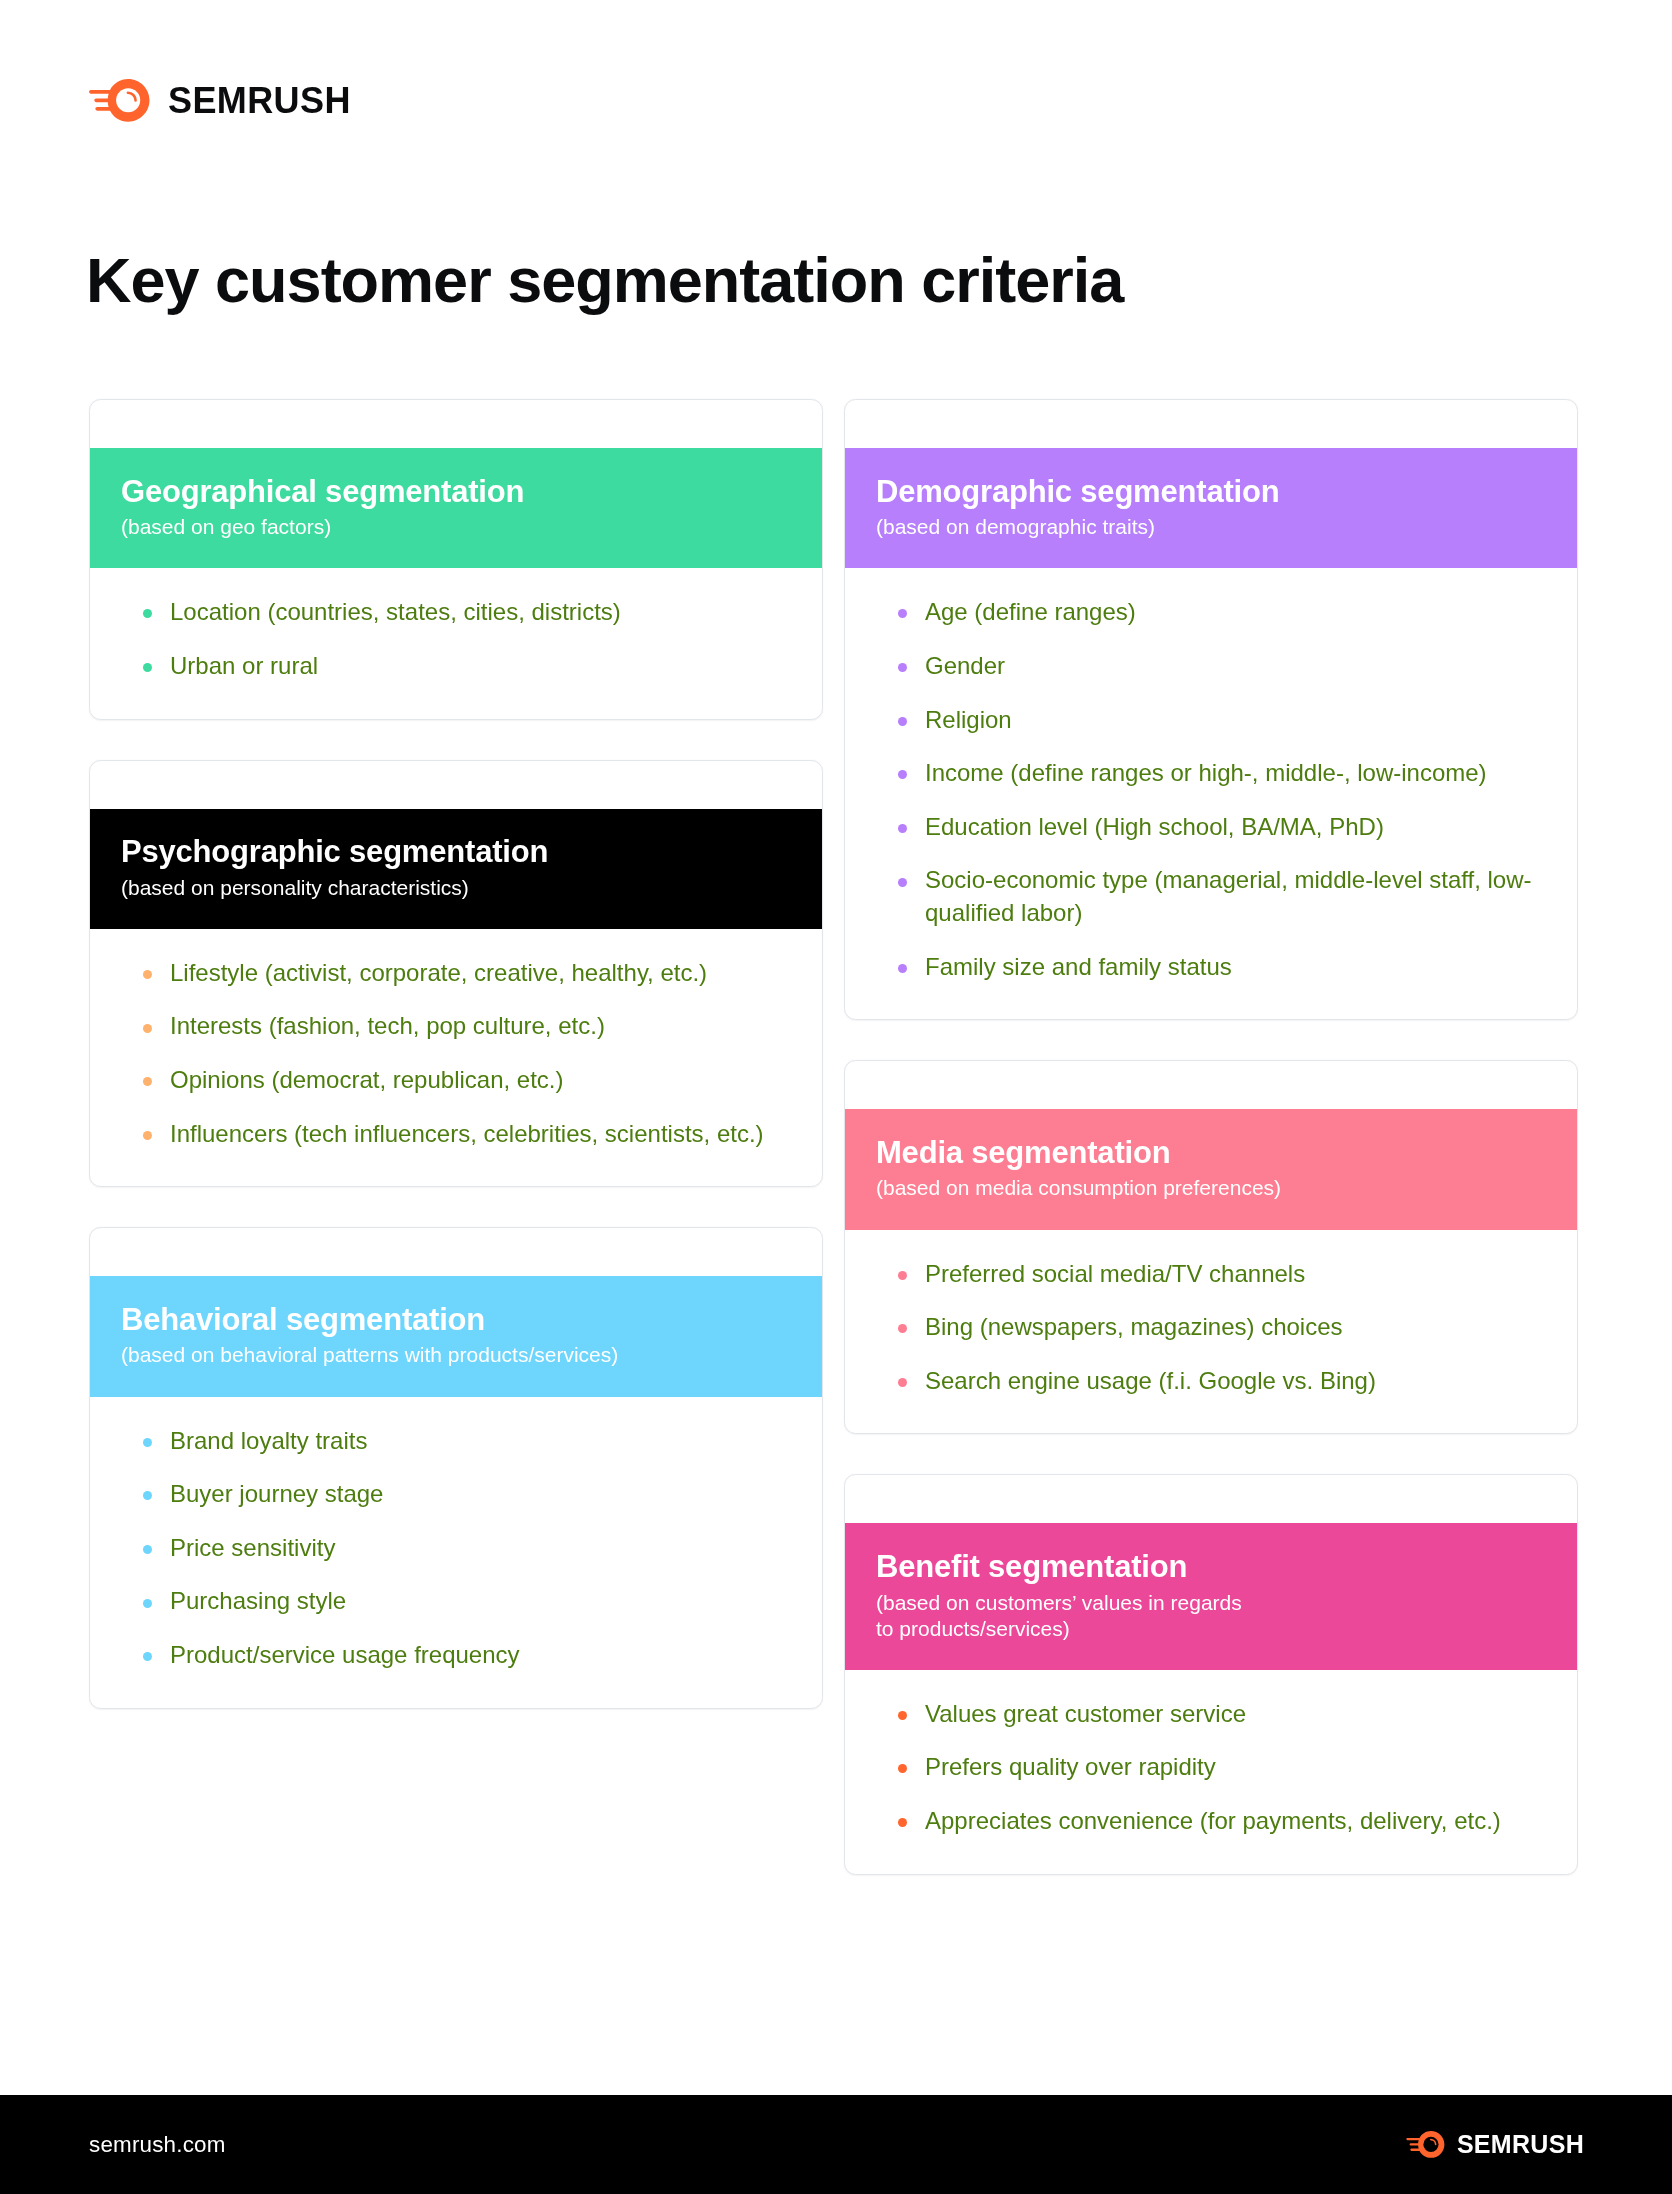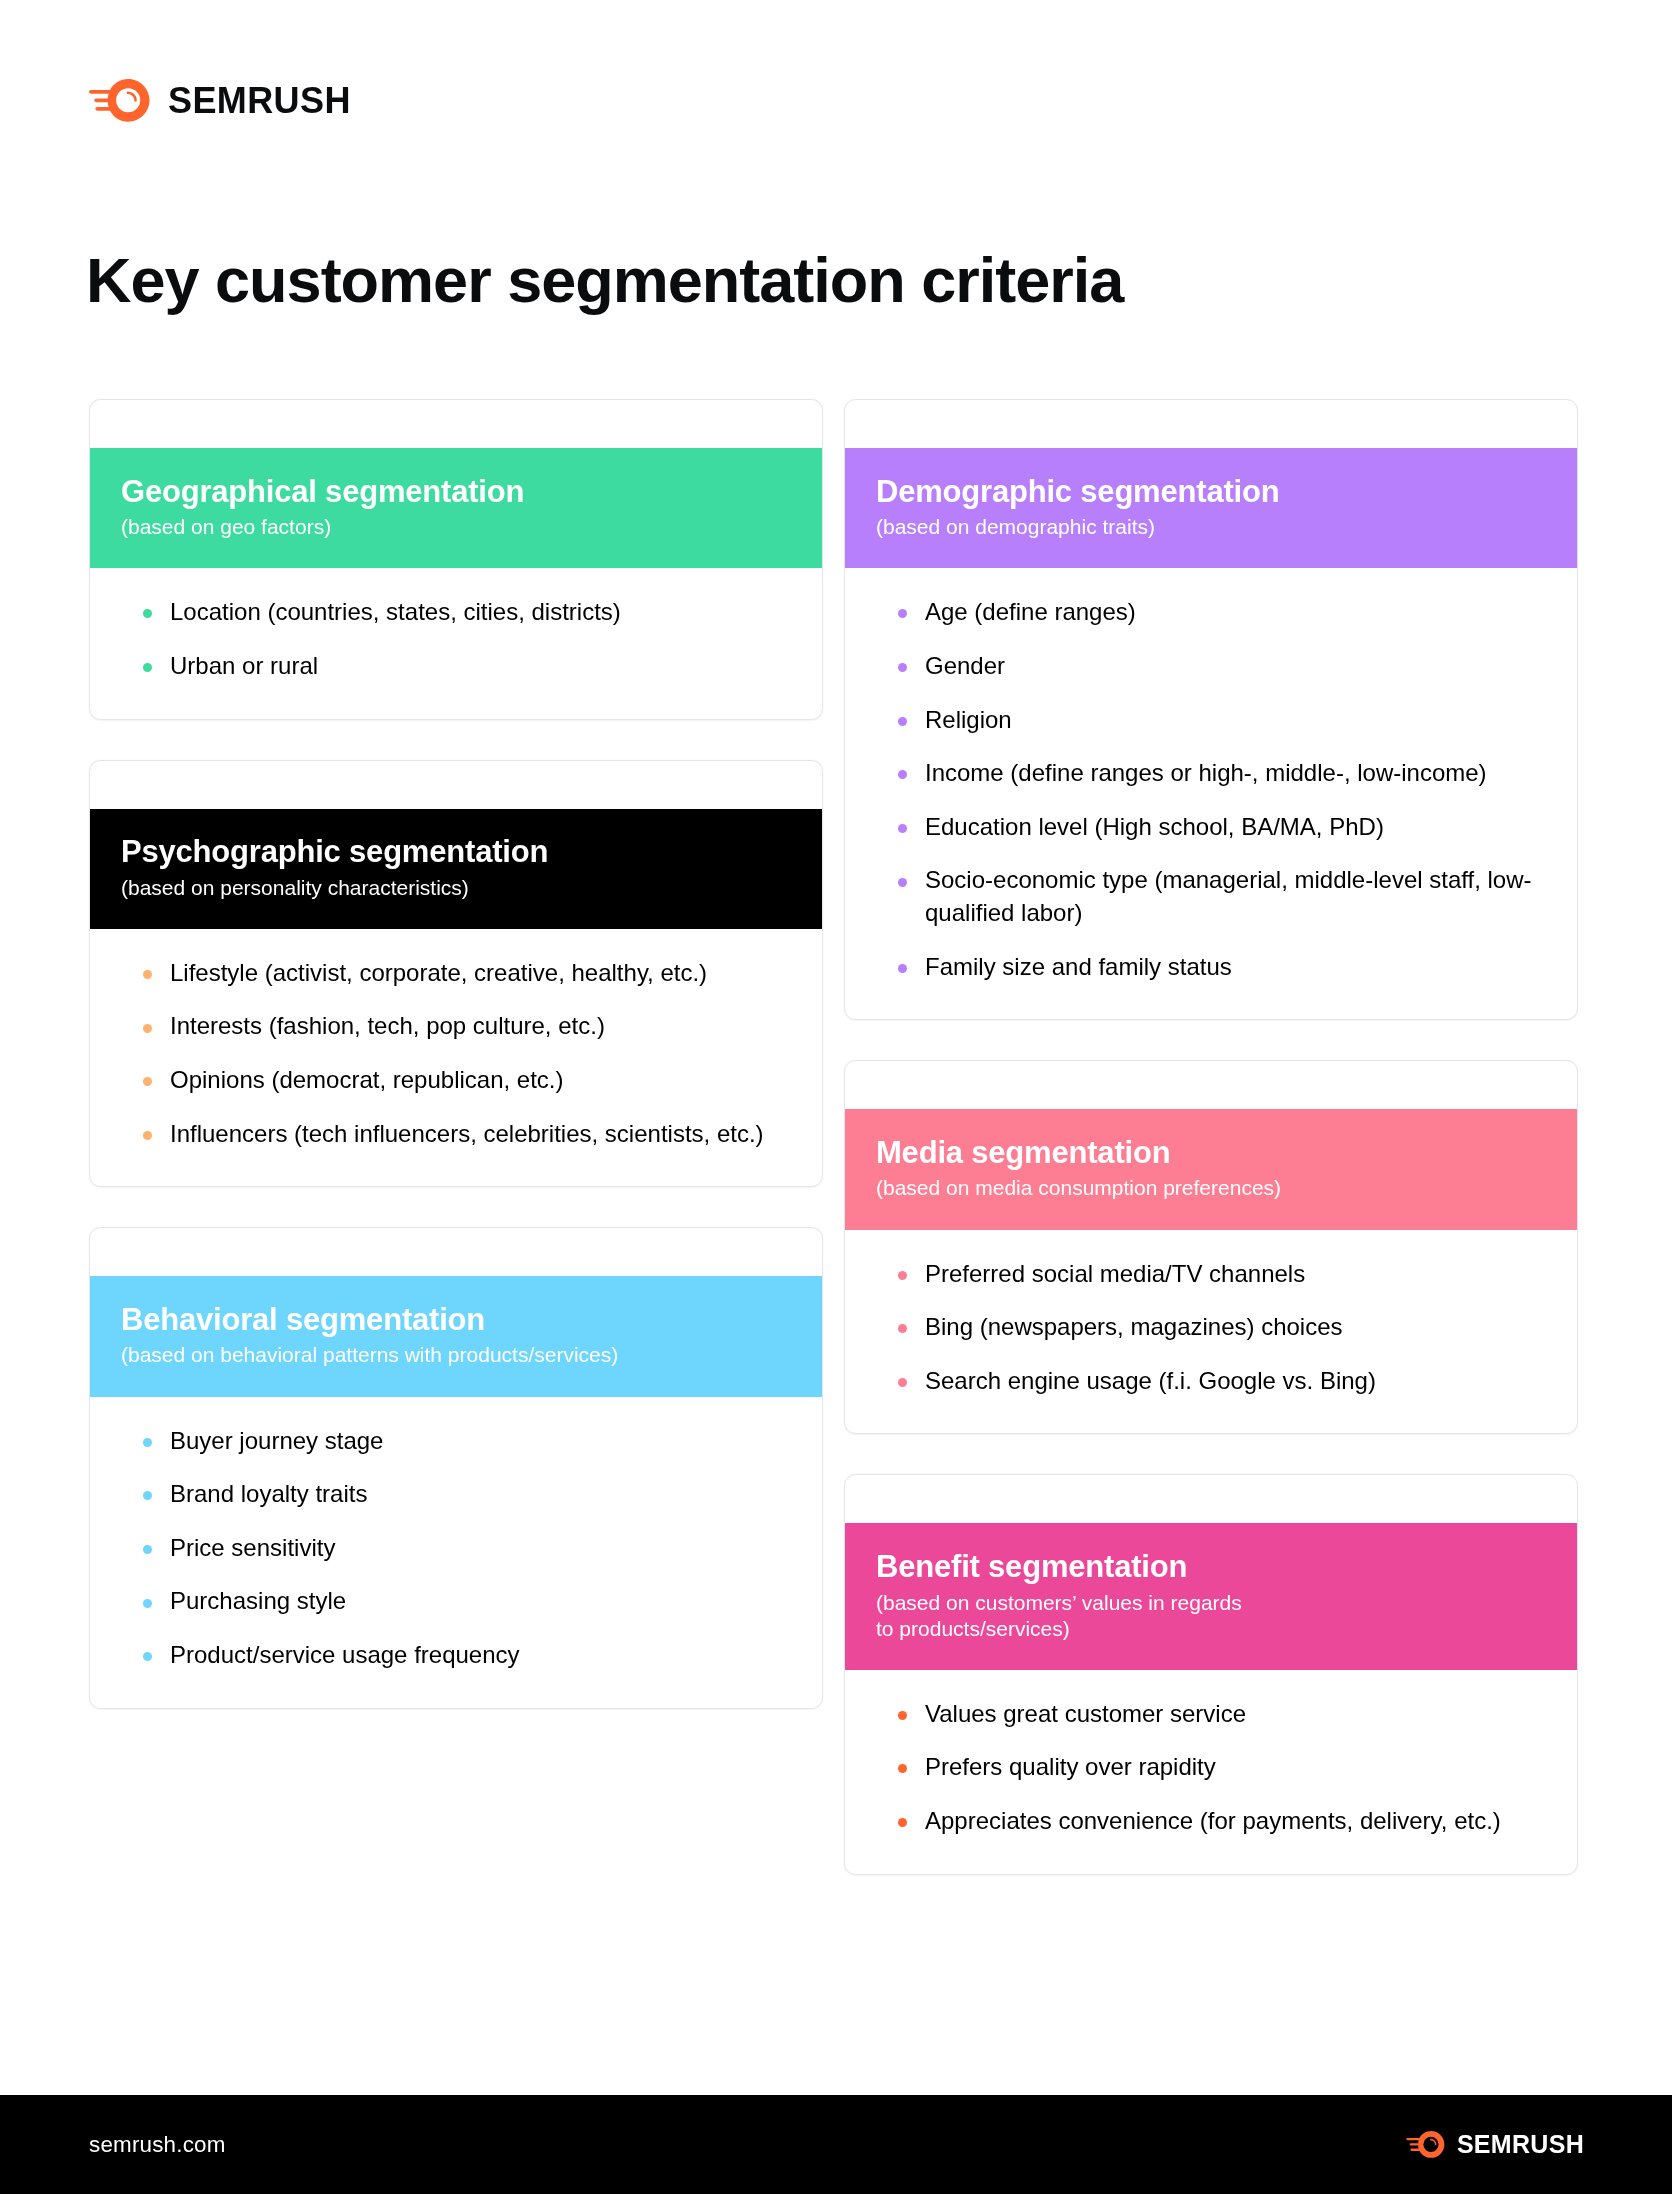--- a/index.html
+++ b/index.html
@@ -90,21 +90,21 @@
   }
   .card-body {
     padding: 28px 35px 36px 35px;
   }
   .bullets { list-style: none; margin: 0; padding: 0; }
   .bullets li {
     position: relative;
     padding-left: 45px;
     font-size: 24px;
     line-height: 1.36;
-    color: #000000;
+    color: #4d7c0f;
     margin-bottom: 21px;
   }
   .bullets li:last-child { margin-bottom: 0; }
   .bullets li .dot {
     position: absolute;
     left: 18px;
     top: 13.2px;
     width: 9px;
     height: 9px;
     border-radius: 50%;
@@ -189,22 +189,22 @@
       </div>
     </section>
 
     <section class="card">
       <div class="card-head" style="background:#6ed6fc">
         <div class="h-title">Behavioral segmentation</div>
         <div class="h-sub">(based on behavioral patterns with products/services)</div>
       </div>
       <div class="card-body">
         <ul class="bullets">
+          <li><span class="dot" style="background:#6ed6fc"></span><span>Brand loyalty traits</span></li>
           <li><span class="dot" style="background:#6ed6fc"></span><span>Buyer journey stage</span></li>
-          <li><span class="dot" style="background:#6ed6fc"></span><span>Brand loyalty traits</span></li>
           <li><span class="dot" style="background:#6ed6fc"></span><span>Price sensitivity</span></li>
           <li><span class="dot" style="background:#6ed6fc"></span><span>Purchasing style</span></li>
           <li><span class="dot" style="background:#6ed6fc"></span><span>Product/service usage frequency</span></li>
         </ul>
       </div>
     </section>
 
   </div>
 
   <div class="col col-right">

